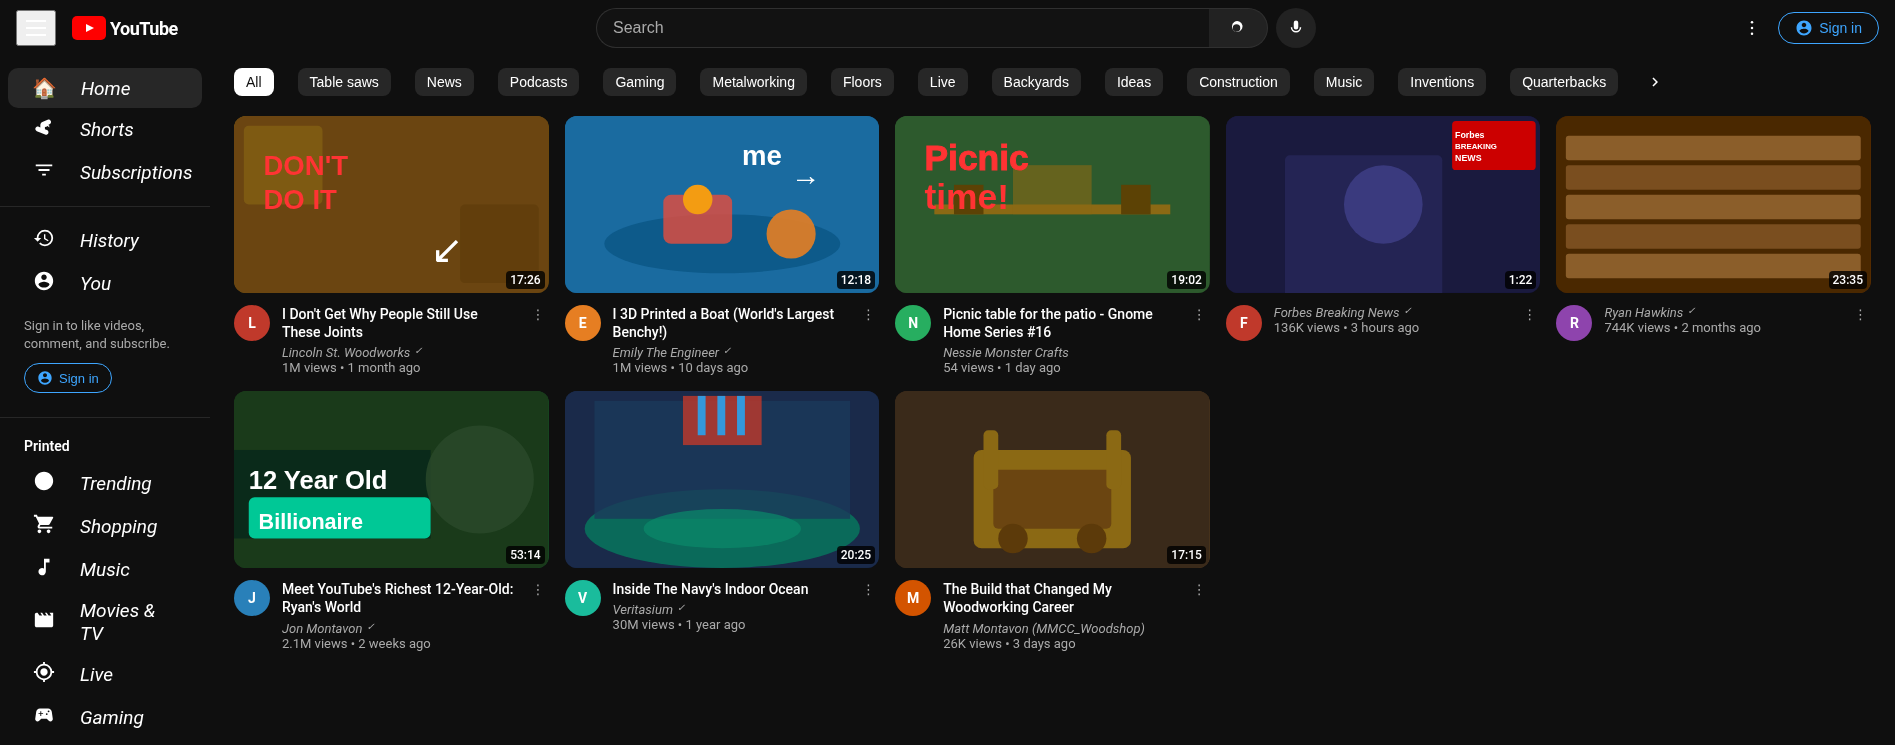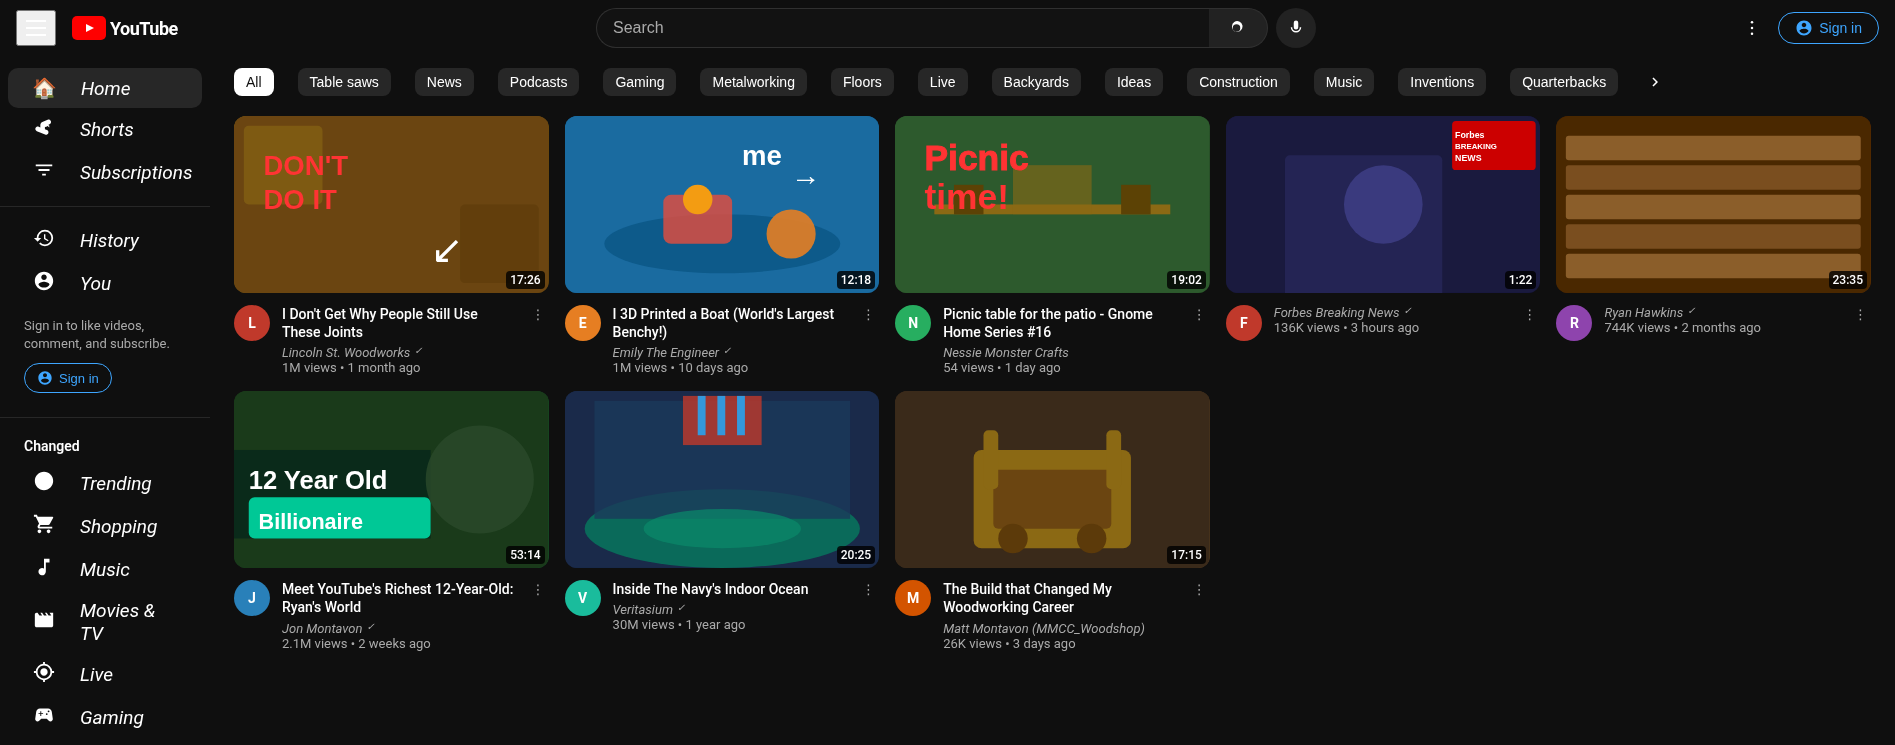--- a/index.html
+++ b/index.html
@@ -185,21 +185,21 @@
       <button class="sign-in-link">
         <svg width="16" height="16" viewBox="0 0 24 24" fill="#3ea6ff">
             <path d="M12 2C6.48 2 2 6.48 2 12s4.48 10 10 10 10-4.48 10-10S17.52 2 12 2zm0 3c1.66 0 3 1.34 3 3s-1.34 3-3 3-3-1.34-3-3 1.34-3 3-3zm0 14.2c-2.5 0-4.71-1.28-6-3.22.03-1.99 4-3.08 6-3.08 1.99 0 5.97 1.09 6 3.08-1.29 1.94-3.5 3.22-6 3.22z"></path>
           </svg>
         <span>Sign in</span>
       </button>
     </div>
 
     <hr class="sidebar-divider">
 
-    <div class="sidebar-section-title">Changed</div>
+    <div class="sidebar-section-title">Printed</div>
     <div class="sidebar-item">
       <span class="sidebar-icon">
         <svg width="22" height="22" viewBox="0 0 24 24" fill="white">
             <path d="M17.53 11.2c-.23-.3-.5-.56-.76-.82-.65-.6-1.4-1.03-2.03-1.66-.19-.2-.41-.38-.59-.59-.6-.8-.24-1.81.1-2.59-.73.15-1.43.5-2.04.93-.7.53-1.28 1.2-1.68 1.97-.48.92-.67 2-.61 3.04.03.26.04.53.02.79-.02.26-.1.52-.22.76-.24.48-.62.87-1.04 1.17-.42.3-.89.52-1.37.7-.48.17-.97.3-1.47.36-.5.06-1 .07-1.5.03.74 1.19 1.76 2.19 2.96 2.88 1.2.69 2.57 1.07 3.97 1.07 3.31 0 6.19-2 7.48-5.06.23-.55.4-1.13.5-1.72.06-.36.09-.73.09-1.1-.02-.55-.15-1.12-.31-1.16zM12 2C6.48 2 2 6.48 2 12s4.48 10 10 10 10-4.48 10-10S17.52 2 12 2z"></path>
           </svg>
       </span>
       <span class="sidebar-label">Trending</span>
     </div>
     <div class="sidebar-item">
       <span class="sidebar-icon">

